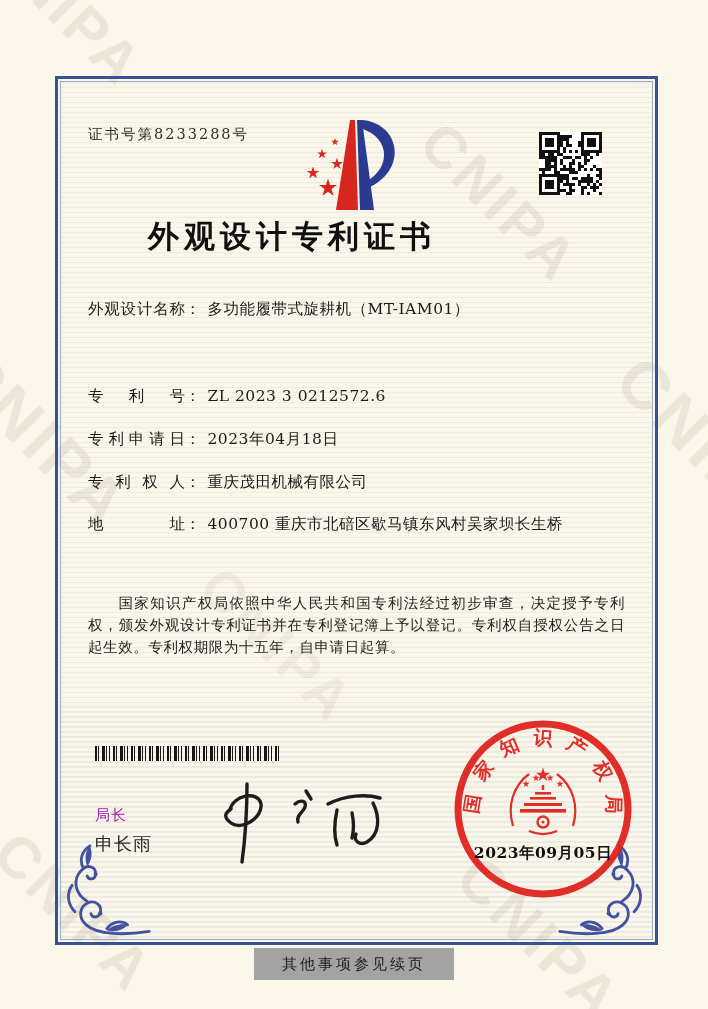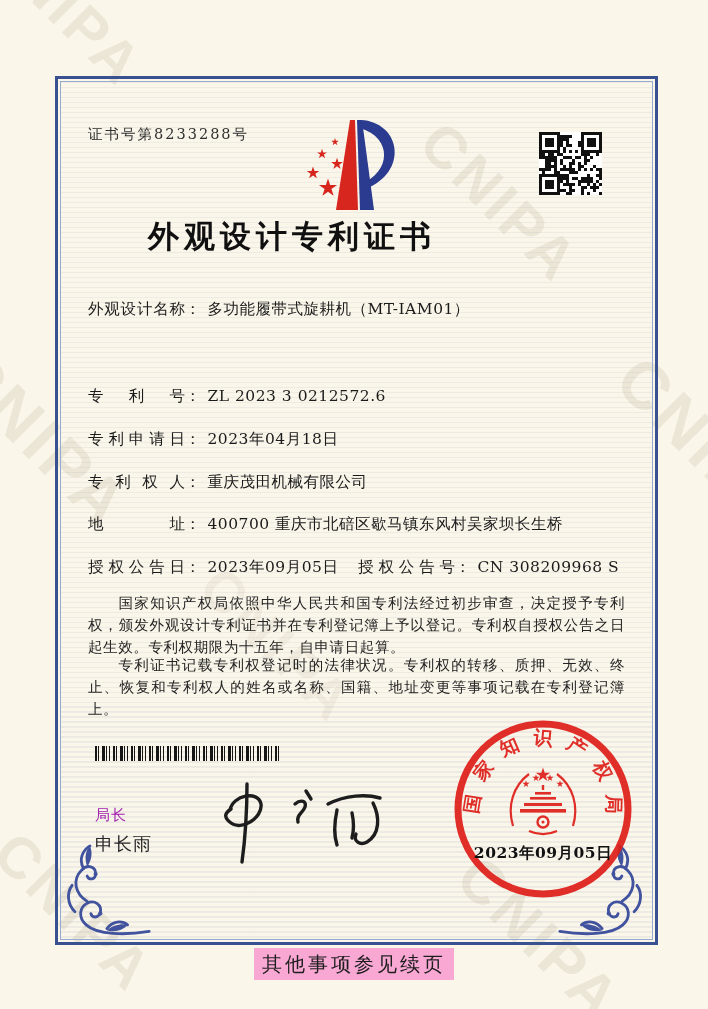--- a/index.html
+++ b/index.html
@@ -64,21 +64,21 @@
 
   
   .seal{position:absolute;left:450px;top:716px;width:186px;height:186px;opacity:0.93;}
   .seal-date{position:absolute;left:468px;top:843px;width:150px;text-align:center;
         font-size:15.5px;font-weight:700;color:#111;letter-spacing:0.5px;}
 
   
   .page-num{position:absolute;left:0;top:918px;width:708px;text-align:center;
         font-size:12px;color:#222;letter-spacing:1px;}
   .cont-note{position:absolute;left:254px;top:948px;width:200px;height:32px;line-height:32px;
-        background:#f9a8d4;text-align:center;font-size:20px;color:#1d1d1d;letter-spacing:3px;}
+        background:#a3a3a3;text-align:center;font-size:15px;color:#1d1d1d;letter-spacing:3px;}
 </style>
 </head>
 <body>
 
 <div class="page">
 
   <div class="wm w1">CNIPA</div>
   <div class="wm w2">CNIPA</div>
   <div class="wm w3">CNIPA</div>
   <div class="wm w4">CNIPA</div>
@@ -299,29 +299,22 @@
   </div>
   <div class="frow" style="top:429px">
     <span class="flabel">专利申请日</span><span class="colon">：</span><span class="fvalue">2023年04月18日</span>
   </div>
   <div class="frow" style="top:472px">
     <span class="flabel">专利权人</span><span class="colon">：</span><span class="fvalue">重庆茂田机械有限公司</span>
   </div>
   <div class="frow" style="top:514px">
     <span class="flabel">地址</span><span class="colon">：</span><span class="fvalue">400700 重庆市北碚区歇马镇东风村吴家坝长生桥</span>
   </div>
-  <div class="frow" style="top:557px">
-    <span class="flabel">授权公告日</span><span class="colon">：</span><span class="fvalue">2023年09月05日</span>
-    <span class="pair2">
-      <span class="flabel">授权公告号</span><span class="colon">：</span><span class="fvalue">CN 308209968 S</span>
-    </span>
-  </div>
 
   <div class="para" style="top:592px">国家知识产权局依照中华人民共和国专利法经过初步审查，决定授予专利权，颁发外观设计专利证书并在专利登记簿上予以登记。专利权自授权公告之日起生效。专利权期限为十五年，自申请日起算。</div>
-  <div class="para" style="top:654px">专利证书记载专利权登记时的法律状况。专利权的转移、质押、无效、终止、恢复和专利权人的姓名或名称、国籍、地址变更等事项记载在专利登记簿上。</div>
 
   <div class="barcode"></div>
 
   <div class="signer-title">局长</div>
   <div class="signer-name">申长雨</div>
   <svg class="signature" viewBox="0 0 200 92">
     <g fill="none" stroke="#1d1d1d" stroke-width="3.4" stroke-linecap="round">
       <path d="M30,32 C33,17 58,12 61,26 C63,40 41,53 31,45 C23,39 25,35 31,31"></path>
       <path d="M47,6 C47,30 45,62 42,84"></path>
       <path d="M95,26 C101,21 107,23 105,29 C103,35 96,37 98,44"></path>

